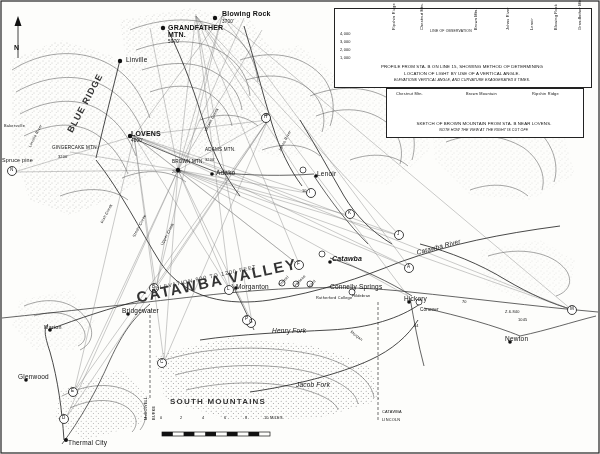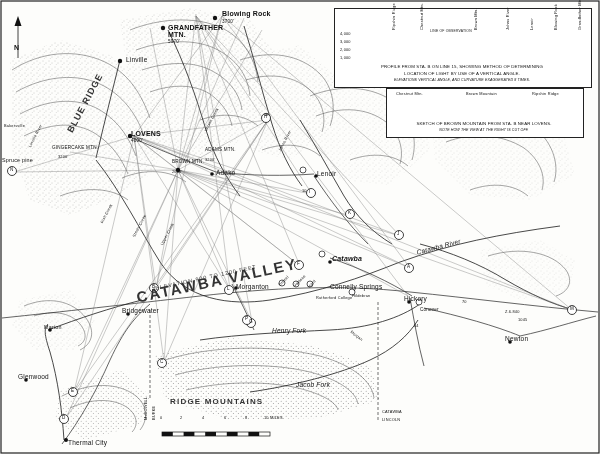--- a/index.html
+++ b/index.html
@@ -353,21 +353,21 @@
   <div class="lbl t-xtiny" style="left:4px; top:124px;">Bakersville</div>
   <div class="lbl t-xtiny rot-45" style="left:278px; top:284px;">Drexel</div>
   <div class="lbl t-xtiny rot-45" style="left:293px; top:285px;">Valdese</div>
   <div class="lbl t-xtiny rot-45" style="left:307px; top:286px;">Icard</div>
   <div class="lbl t-xtiny" style="left:352px; top:294px;">Hildebran</div>
   <div class="lbl t-xtiny" style="left:316px; top:296px;">Rutherford College</div>
 
   <div class="lbl t-big rot-12" style="left:135px; top:290px; color:#333;">CATAWBA VALLEY</div>
   <div class="lbl t-mini rot-12" style="left:155px; top:286px; color:#333; letter-spacing:1px;">ELEVATION 900 TO 1200 FEET</div>
   <div class="lbl t-ridge rot-60" style="left:66px; top:130px; color:#333;">BLUE RIDGE</div>
-  <div class="lbl t-mts" style="left:170px; top:398px; color:#333;">RIDGE MOUNTAINS</div>
+  <div class="lbl t-mts" style="left:170px; top:398px; color:#333;">SOUTH MOUNTAINS</div>
 
   <div class="lbl t-xtiny" style="left:382px; top:410px;">CATAWBA</div>
   <div class="lbl t-xtiny" style="left:382px; top:418px;">LINCOLN</div>
   <div class="lbl t-xtiny rot-90" style="left:152px; top:420px;">BURKE</div>
   <div class="lbl t-xtiny rot-90" style="left:144px; top:420px;">McDOWELL</div>
 
   <div class="lbl t-tiny" style="left:407px; top:265px;">A</div>
   <div class="lbl t-tiny" style="left:152px; top:285px;">B</div>
   <div class="lbl t-tiny" style="left:160px; top:360px;">C</div>
   <div class="lbl t-tiny" style="left:62px; top:416px;">D</div>

